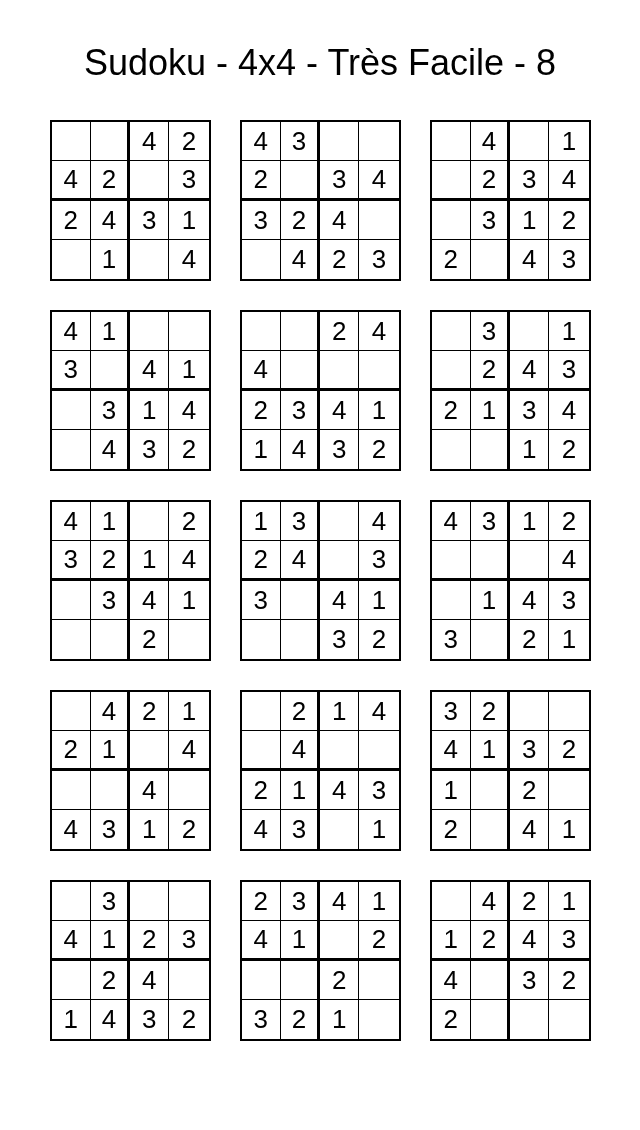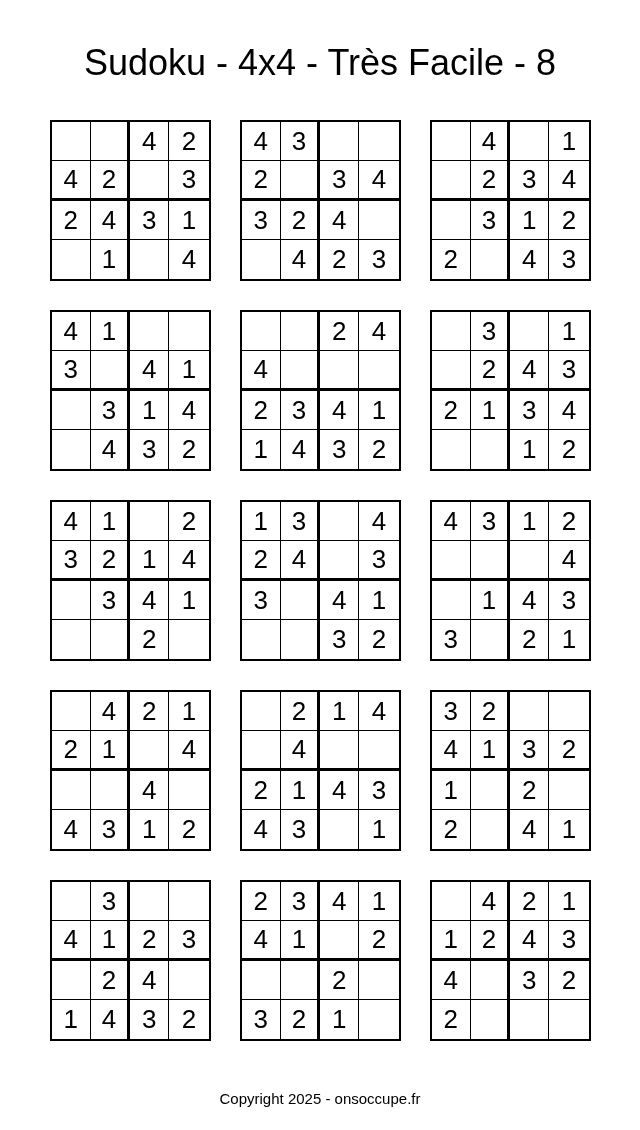--- a/index.html
+++ b/index.html
@@ -339,14 +339,13 @@
         <div class="cell r2 c0">4</div>
         <div class="cell r2 c1"></div>
         <div class="cell r2 c2">3</div>
         <div class="cell r2 c3">2</div>
         <div class="cell r3 c0">2</div>
         <div class="cell r3 c1"></div>
         <div class="cell r3 c2"></div>
         <div class="cell r3 c3"></div>
       </div>
     </div>
-  <div class="footer">Copyright 2025 - onsoccupe.fr</div>
 </div>
 
 </body></html>

